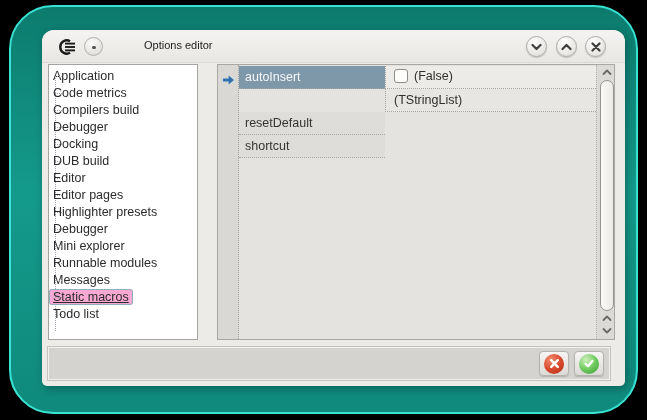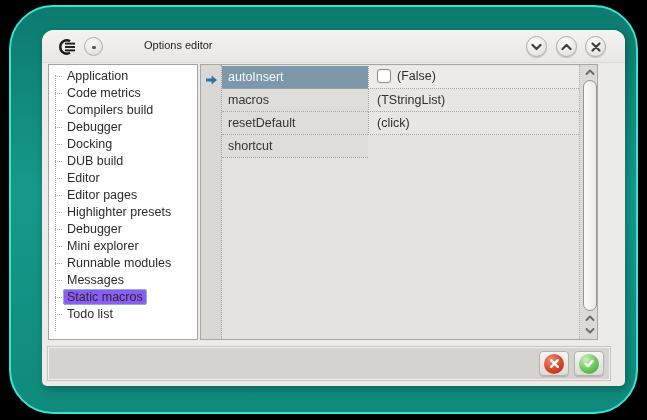--- a/index.html
+++ b/index.html
@@ -31,27 +31,27 @@
            background:radial-gradient(circle at 38% 28%,#fefefd,#e7e5e2 70%,#d6d4d1);
            border:1px solid #adaba8;box-shadow:0 1px 1px rgba(0,0,0,.18);
            display:flex;align-items:center;justify-content:center;}
   .btn-min{right:78px;} .btn-max{right:48px;} .btn-close{right:19px;}
 
   
   .tree{position:absolute;left:6px;top:34px;width:150px;height:276px;background:#fff;
         border:1px solid #a5a3a0;padding-top:3px;overflow:hidden;}
   .tree-guide{position:absolute;left:6px;top:10px;bottom:8px;border-left:1px dotted #a5a3a8;}
   .tree-item{position:relative;height:17px;line-height:17px;font-size:12.5px;color:#2b2b2b;
-             padding-left:14px;white-space:nowrap;}
+             white-space:nowrap;}
   .tree-item::before{content:"";position:absolute;left:6px;top:8px;width:7px;border-top:1px dotted #a5a3a8;}
   .tree-item .label{padding:0 3px;border-radius:3px;border:1px solid transparent;}
-  .tree-item.sel .label{background:#8b5cf6;border-color:#8db0c2;}
+  .tree-item.sel .label{background:#f9a8d4;border-color:#8db0c2;text-decoration:underline;}
 
   
-  .grid{position:absolute;left:158px;top:34px;width:398px;height:276px;
+  .grid{position:absolute;left:175px;top:34px;width:398px;height:276px;
         background:#e5e3e0;border:1px solid #a9a7a4;overflow:hidden;}
   .gutter{position:absolute;left:0;top:0;width:21px;height:100%;background:#dad8d5;
           border-right:1px dotted #a5a3a0;}
   .gutter .arrow{position:absolute;left:4px;top:7px;}
   .name-cell{position:absolute;left:21px;width:146px;height:23px;background:#dfddd9;
              border-bottom:1px dotted #a8a6a3;font-size:12.5px;color:#343432;
              padding:4px 0 0 6px;white-space:nowrap;}
   .name-cell.sel{background:#7e98a9;color:#f5f9fb;}
   .value-cell{position:absolute;left:167px;width:211px;height:23px;background:#e8e6e3;
               border-bottom:1px dotted #a8a6a3;border-left:1px dotted #a8a6a3;
@@ -140,29 +140,27 @@
   <div class="grid">
     <div class="gutter">
       <span class="arrow">
         <svg width="13" height="12" viewBox="0 0 13 12">
             <path d="M1 4.4 H6.6 V1.6 L12 6 L6.6 10.4 V7.6 H1 Z" fill="#3272b4"></path>
           </svg>
       </span>
     </div>
 
     <div class="name-cell sel" style="top:1px">autoInsert</div>
-    <div class="name-cell" style="top:24px">macros</div>
     <div class="name-cell" style="top:47px">resetDefault</div>
     <div class="name-cell" style="top:70px">shortcut</div>
 
     <div class="value-cell sel" style="top:1px">
       <span class="checkbox"></span><span>(False)</span>
     </div>
     <div class="value-cell" style="top:24px"><span>(TStringList)</span></div>
-    <div class="value-cell" style="top:47px"><span>(click)</span></div>
 
     <div class="sb">
       <span class="sb-arrow sb-up-top">
         <svg width="10" height="7" viewBox="0 0 10 7">
             <polyline points="1.5,5 5,1.5 8.5,5" fill="none" stroke="#6b6966" stroke-width="1.8" stroke-linecap="round" stroke-linejoin="round"></polyline>
           </svg>
       </span>
       <span class="sb-thumb"></span>
       <span class="sb-arrow sb-up-bot">
         <svg width="10" height="7" viewBox="0 0 10 7">

